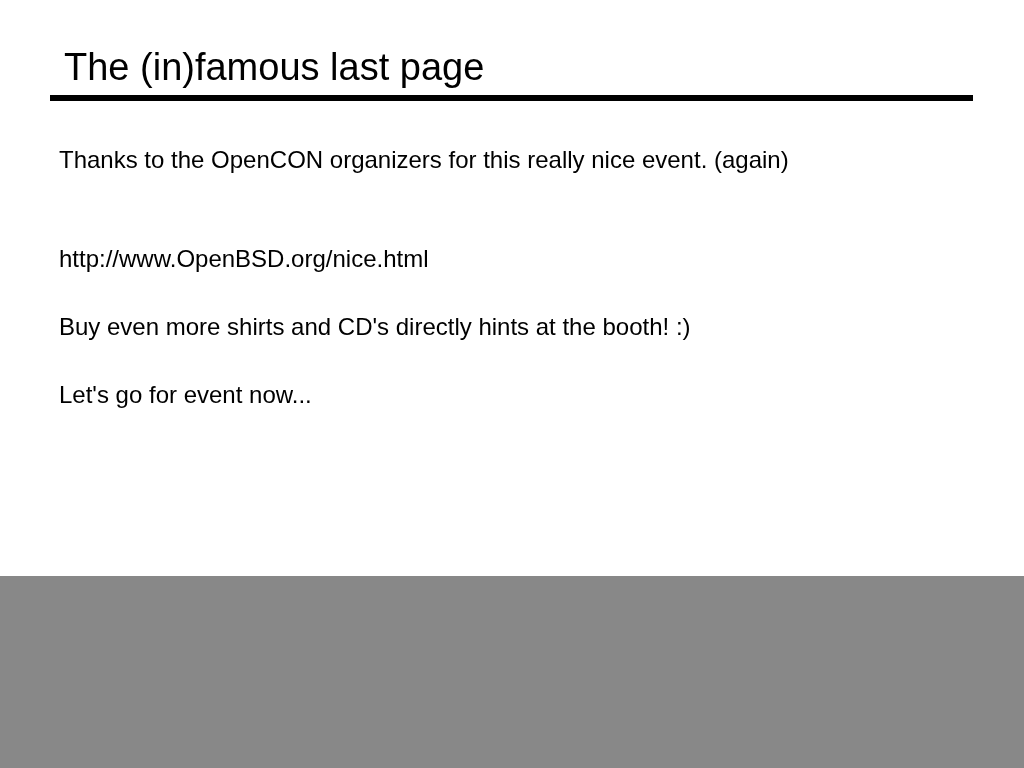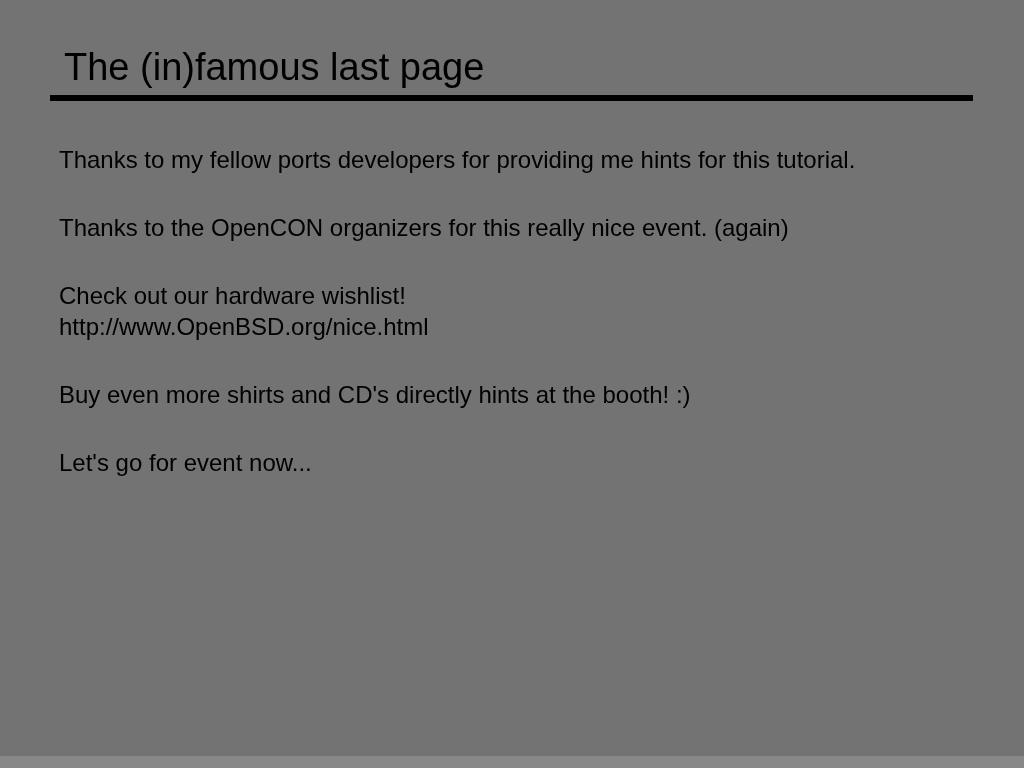--- a/index.html
+++ b/index.html
@@ -3,22 +3,22 @@
 <meta charset="utf-8">
 <style>
   html, body {
     margin: 0;
     padding: 0;
     background: #888;
   }
   .slide {
     position: relative;
     width: 1024px;
-    height: 756px;
-    background: #737373;
+    height: 576px;
+    background: #ffffff;
     overflow: hidden;
     font-family: "Liberation Sans", sans-serif;
     color: #000000;
   }
   .title {
     position: absolute;
     left: 64px;
     top: 46px;
     margin: 0;
     font-size: 38px;
@@ -51,32 +51,29 @@
 <body>
 
 <div class="slide">
 
   <h1 class="title">The (in)famous last page</h1>
 
   <div class="rule"></div>
 
   <div class="body">
 
-    <p>
-      <span>Thanks to my fellow ports developers for providing me hints for this tutorial.</span>
-    </p>
 
 
     <p>
       <span>Thanks to the OpenCON organizers for this really nice event. (again)</span>
     </p>
 
 
     <p>
-      <span>Check out our hardware wishlist!</span><br>
+      <br>
       <span>http://www.OpenBSD.org/nice.html</span>
     </p>
 
     <p>
       <span>Buy even more shirts and CD's directly hints at the booth! :)</span>
     </p>
 
     <p>
       <span>Let's go for event now...</span>
     </p>

